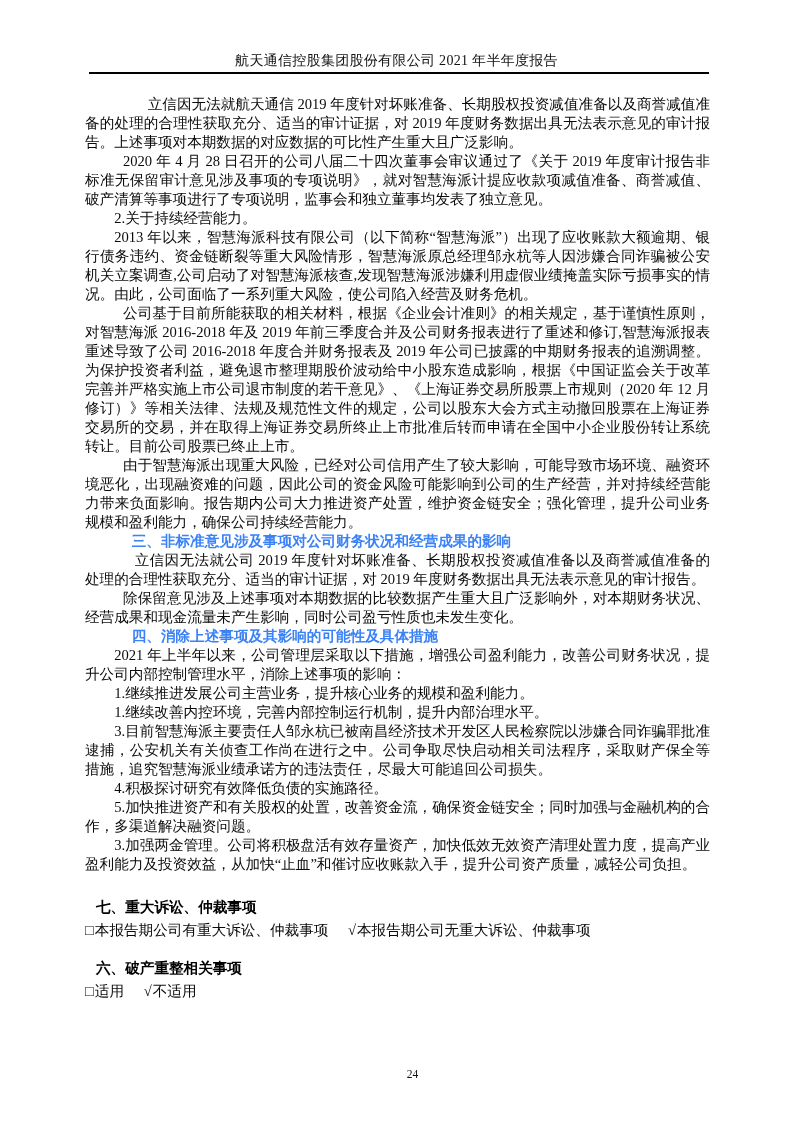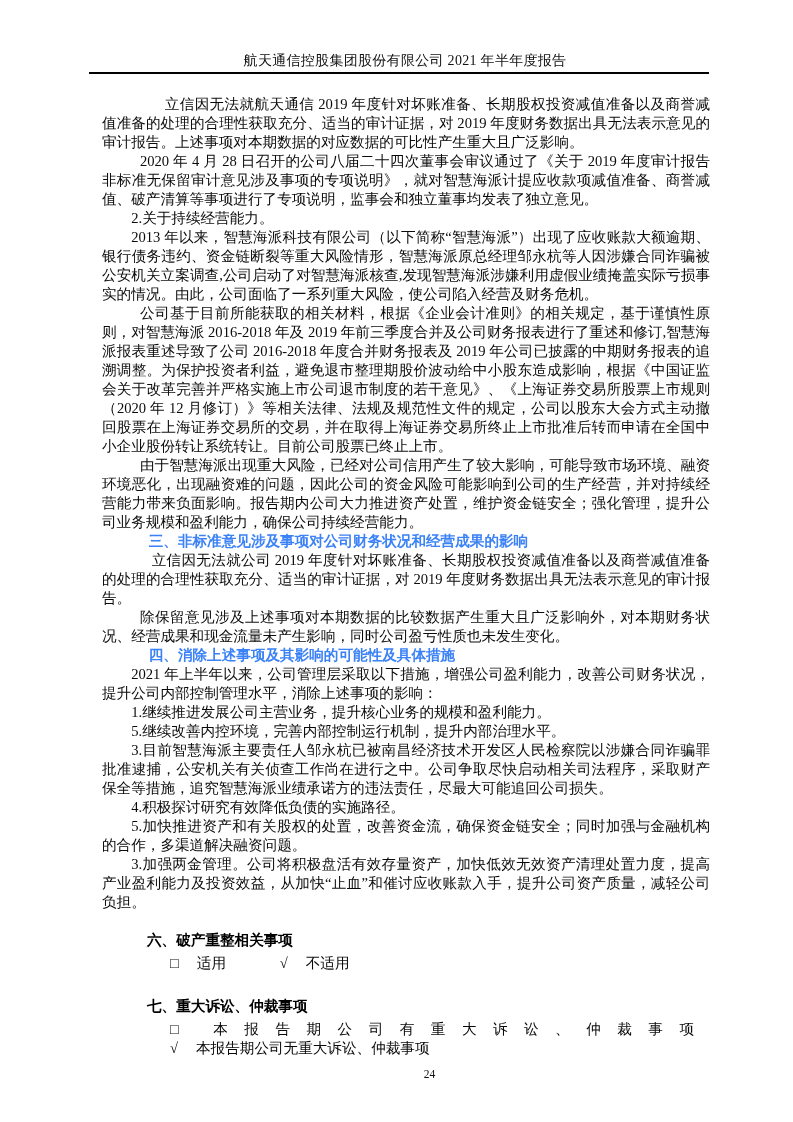--- a/index.html
+++ b/index.html
@@ -1,15 +1,15 @@
 <!DOCTYPE html>
 <html><head>
 <meta charset="utf-8">
 <style>
-  * { box-sizing: border-box; padding-left: 17px; }
+  * { box-sizing: border-box; }
   html, body { margin: 0; padding: 0; }
   body { width: 793px; height: 1122px; background: #ffffff; }
   .page {
     position: relative;
     width: 793px; height: 1122px;
     background: #ffffff;
     color: #000;
     font-family: "Liberation Serif", "DejaVu Serif", serif;
     overflow: hidden;
   }
@@ -61,39 +61,39 @@
     <p>2.关于持续经营能力。</p>
     <p>2013 年以来，智慧海派科技有限公司（以下简称“智慧海派”）出现了应收账款大额逾期、银行债务违约、资金链断裂等重大风险情形，智慧海派原总经理邹永杭等人因涉嫌合同诈骗被公安机关立案调查,公司启动了对智慧海派核查,发现智慧海派涉嫌利用虚假业绩掩盖实际亏损事实的情况。由此，公司面临了一系列重大风险，使公司陷入经营及财务危机。</p>
     <p class="i26">公司基于目前所能获取的相关材料，根据《企业会计准则》的相关规定，基于谨慎性原则，对智慧海派 2016-2018 年及 2019 年前三季度合并及公司财务报表进行了重述和修订,智慧海派报表重述导致了公司 2016-2018 年度合并财务报表及 2019 年公司已披露的中期财务报表的追溯调整。为保护投资者利益，避免退市整理期股价波动给中小股东造成影响，根据《中国证监会关于改革完善并严格实施上市公司退市制度的若干意见》、《上海证券交易所股票上市规则（2020 年 12 月修订）》等相关法律、法规及规范性文件的规定，公司以股东大会方式主动撤回股票在上海证券交易所的交易，并在取得上海证券交易所终止上市批准后转而申请在全国中小企业股份转让系统转让。目前公司股票已终止上市。</p>
     <p class="i26">由于智慧海派出现重大风险，已经对公司信用产生了较大影响，可能导致市场环境、融资环境恶化，出现融资难的问题，因此公司的资金风险可能影响到公司的生产经营，并对持续经营能力带来负面影响。报告期内公司大力推进资产处置，维护资金链安全；强化管理，提升公司业务规模和盈利能力，确保公司持续经营能力。</p>
     <p class="head">三、非标准意见涉及事项对公司财务状况和经营成果的影响</p>
     <p class="i33">立信因无法就公司 2019 年度针对坏账准备、长期股权投资减值准备以及商誉减值准备的处理的合理性获取充分、适当的审计证据，对 2019 年度财务数据出具无法表示意见的审计报告。</p>
     <p class="i26">除保留意见涉及上述事项对本期数据的比较数据产生重大且广泛影响外，对本期财务状况、经营成果和现金流量未产生影响，同时公司盈亏性质也未发生变化。</p>
     <p class="head">四、消除上述事项及其影响的可能性及具体措施</p>
     <p>2021 年上半年以来，公司管理层采取以下措施，增强公司盈利能力，改善公司财务状况，提升公司内部控制管理水平，消除上述事项的影响：</p>
     <p>1.继续推进发展公司主营业务，提升核心业务的规模和盈利能力。</p>
-    <p>5.继续改善内控环境，完善内部控制运行机制，提升内部治理水平。</p>
+    <p>1.继续改善内控环境，完善内部控制运行机制，提升内部治理水平。</p>
     <p>3.目前智慧海派主要责任人邹永杭已被南昌经济技术开发区人民检察院以涉嫌合同诈骗罪批准逮捕，公安机关有关侦查工作尚在进行之中。公司争取尽快启动相关司法程序，采取财产保全等措施，追究智慧海派业绩承诺方的违法责任，尽最大可能追回公司损失。</p>
     <p>4.积极探讨研究有效降低负债的实施路径。</p>
     <p>5.加快推进资产和有关股权的处置，改善资金流，确保资金链安全；同时加强与金融机构的合作，多渠道解决融资问题。</p>
     <p>3.加强两金管理。公司将积极盘活有效存量资产，加快低效无效资产清理处置力度，提高产业盈利能力及投资效益，从加快“止血”和催讨应收账款入手，提升公司资产质量，减轻公司负担。</p>
+
+    <div class="sec sec2">
+      <div class="sec-title">七、重大诉讼、仲裁事项</div>
+      <div class="sec-options">
+        <span class="opt"><span class="marker">□</span><span>本报告期公司有重大诉讼、仲裁事项</span></span>
+        <span class="opt"><span class="marker">√</span><span>本报告期公司无重大诉讼、仲裁事项</span></span>
+      </div>
+    </div>
 
     <div class="sec">
       <div class="sec-title">六、破产重整相关事项</div>
       <div class="sec-options">
         <span class="opt"><span class="marker">□</span><span>适用</span></span>
         <span class="opt"><span class="marker">√</span><span>不适用</span></span>
-      </div>
-    </div>
-
-    <div class="sec sec2">
-      <div class="sec-title">七、重大诉讼、仲裁事项</div>
-      <div class="sec-options">
-        <span class="opt"><span class="marker">□</span><span>本报告期公司有重大诉讼、仲裁事项</span></span>
-        <span class="opt"><span class="marker">√</span><span>本报告期公司无重大诉讼、仲裁事项</span></span>
       </div>
     </div>
   </div>
 
   <div class="footer">
     <span>24</span>
   </div>
 
 </div>
 

